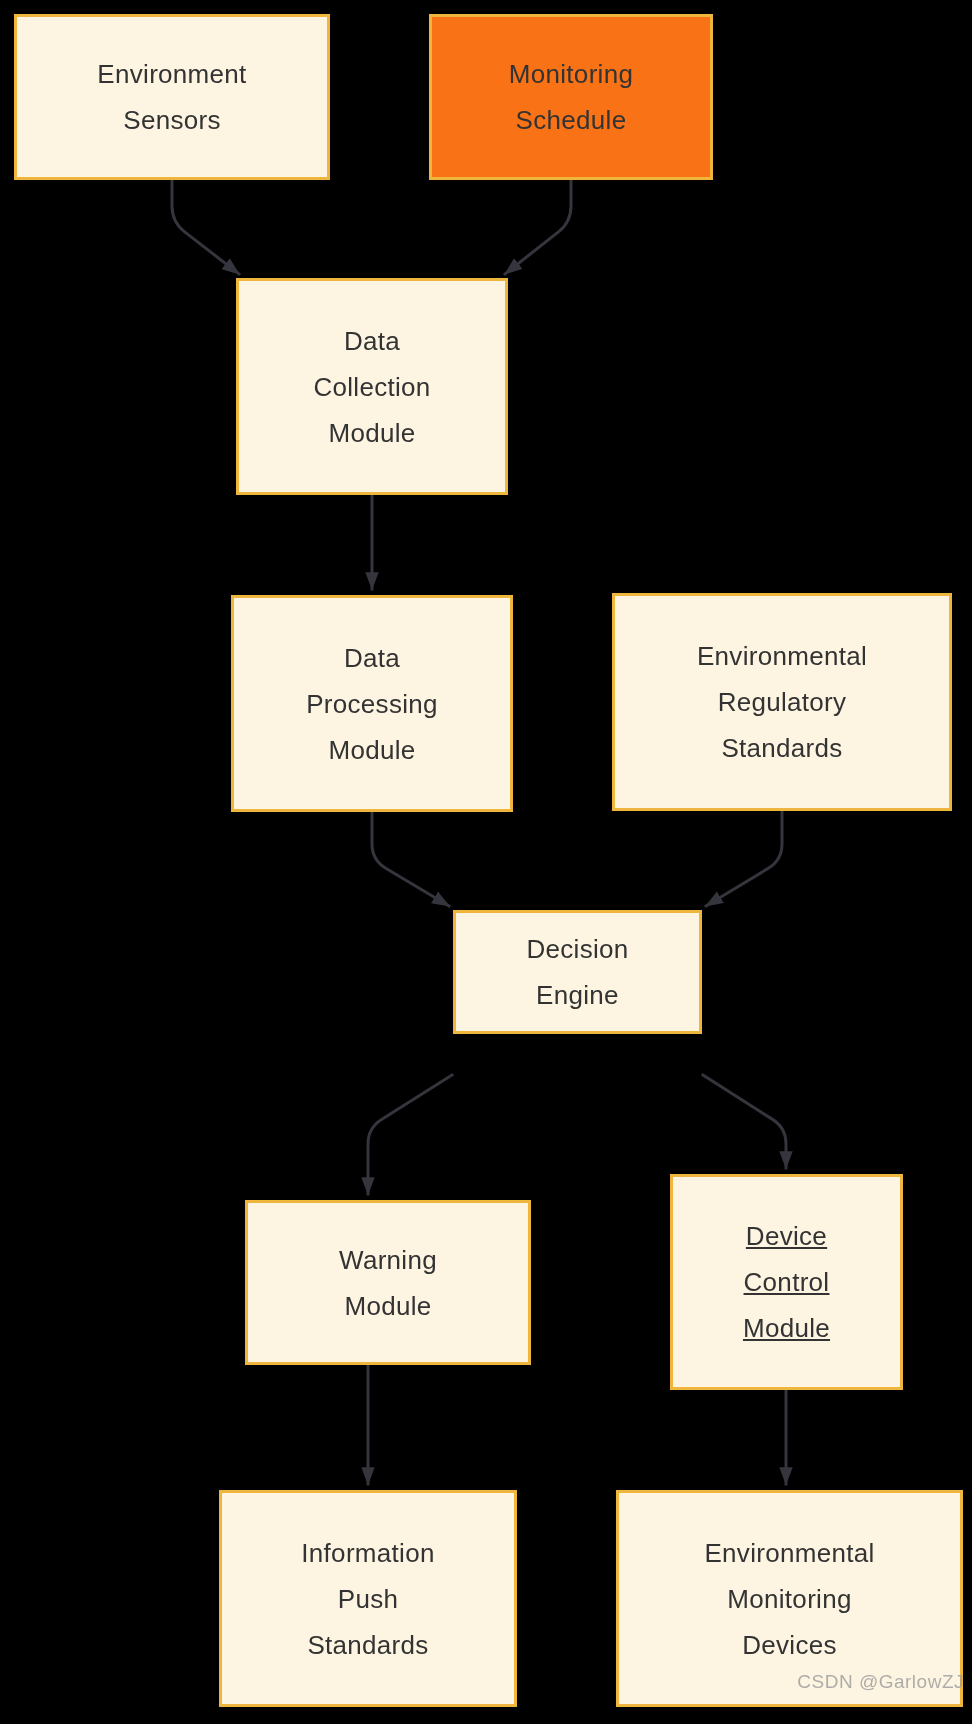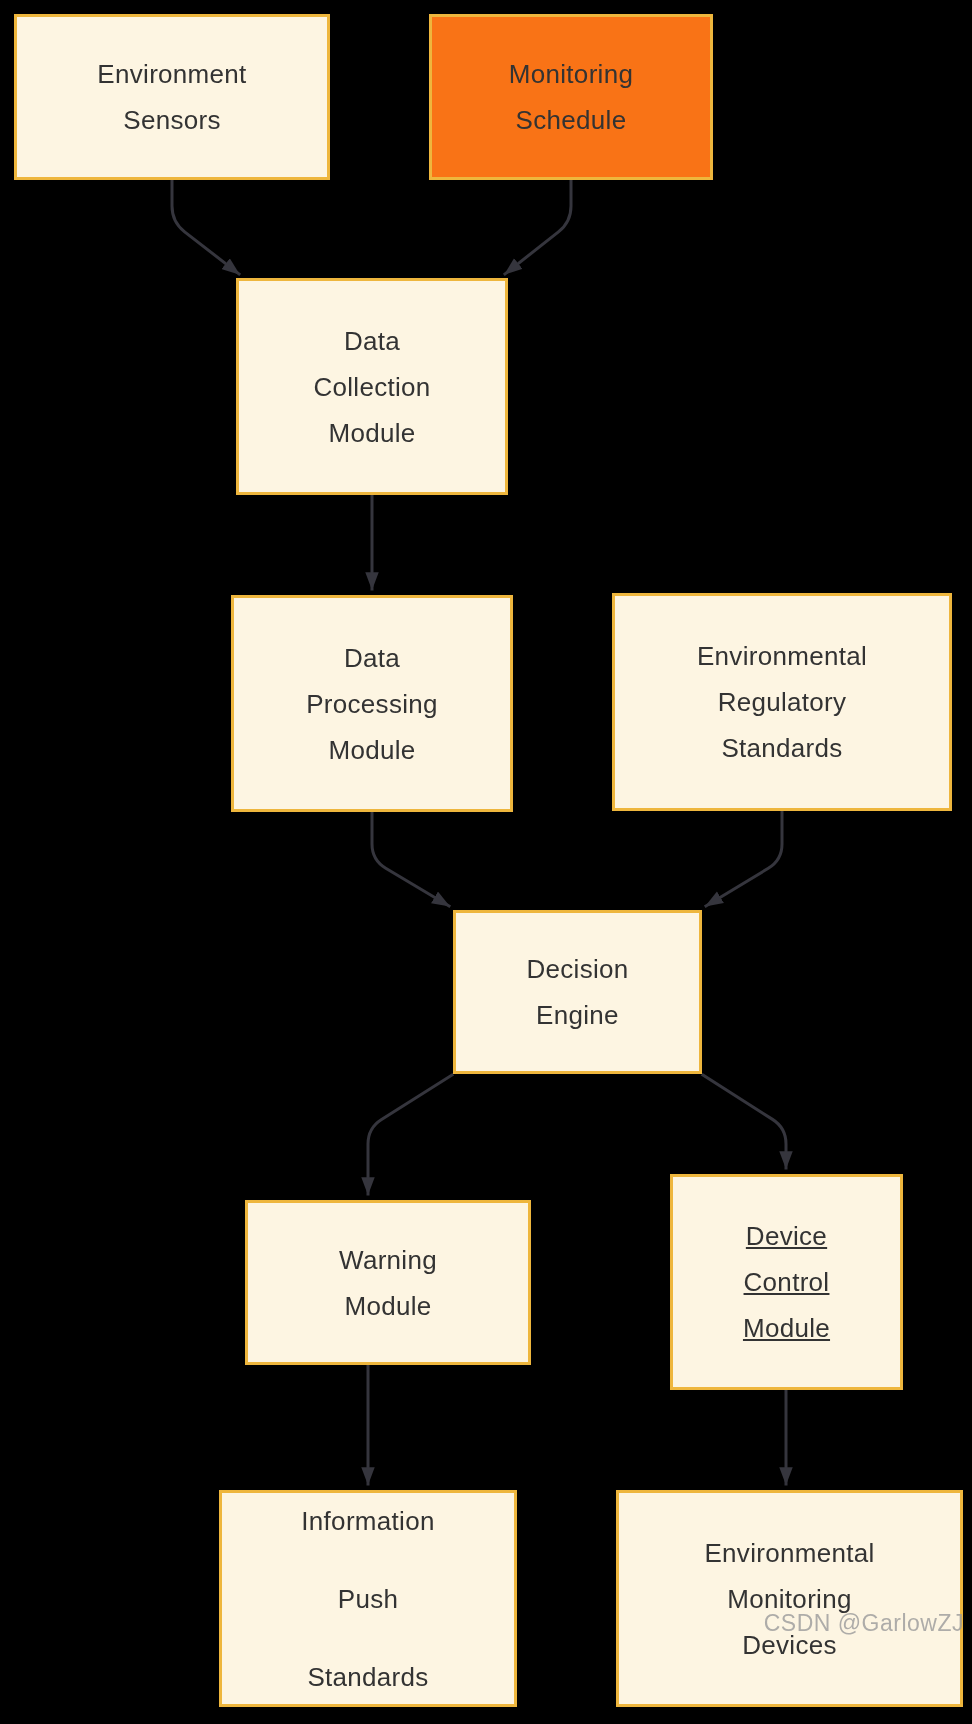--- a/index.html
+++ b/index.html
@@ -21,23 +21,23 @@
     justify-content:center;
     text-align:center;
     font-size:26px;
     line-height:46px;
     letter-spacing:.3px;
     font-weight:400;
   }
   .node-line{white-space:nowrap;}
   .watermark{
     position:absolute;
-    top:1610px;
+    top:1671px;
     right:8px;
-    font-size:23px;
+    font-size:19px;
     letter-spacing:.5px;
     opacity:.8;
     font-family:"Liberation Sans","DejaVu Sans",sans-serif;
   }
 </style>
 </head>
 <body>
 
 <div id="stage" style="background: rgb(0, 0, 0);">
   <svg id="edges" viewBox="0 0 972 1724" xmlns="http://www.w3.org/2000/svg">
@@ -75,34 +75,34 @@
       <div class="node" style="left: 231px; top: 595px; width: 282px; height: 217px; background: rgb(253, 245, 226); border-color: rgb(238, 182, 61); color: rgb(51, 51, 51);">
         <div class="node-line">Data</div>
         <div class="node-line">Processing</div>
         <div class="node-line">Module</div>
       </div>
       <div class="node" style="left: 612px; top: 593px; width: 340px; height: 218px; background: rgb(253, 245, 226); border-color: rgb(238, 182, 61); color: rgb(51, 51, 51);">
         <div class="node-line">Environmental</div>
         <div class="node-line">Regulatory</div>
         <div class="node-line">Standards</div>
       </div>
-      <div class="node" style="left: 453px; top: 910px; width: 249px; height: 164px; background: rgb(253, 245, 226); border-color: rgb(238, 182, 61); color: rgb(51, 51, 51);">
+      <div class="node" style="left: 453px; top: 910px; width: 249px; height: 124px; background: rgb(253, 245, 226); border-color: rgb(238, 182, 61); color: rgb(51, 51, 51);">
         <div class="node-line">Decision</div>
         <div class="node-line">Engine</div>
       </div>
       <div class="node" style="left: 245px; top: 1200px; width: 286px; height: 165px; background: rgb(253, 245, 226); border-color: rgb(238, 182, 61); color: rgb(51, 51, 51);">
         <div class="node-line">Warning</div>
         <div class="node-line">Module</div>
       </div>
       <div class="node" style="left: 670px; top: 1174px; width: 233px; height: 216px; background: rgb(253, 245, 226); border-color: rgb(238, 182, 61); color: rgb(51, 51, 51); text-decoration: underline;">
         <div class="node-line">Device</div>
         <div class="node-line">Control</div>
         <div class="node-line">Module</div>
       </div>
-      <div class="node" style="left: 219px; top: 1490px; width: 298px; height: 217px; background: rgb(253, 245, 226); border-color: rgb(238, 182, 61); color: rgb(51, 51, 51); gap: 32px;">
+      <div class="node" style="left: 219px; top: 1490px; width: 298px; height: 217px; background: rgb(253, 245, 226); border-color: rgb(238, 182, 61); color: rgb(51, 51, 51);">
         <div class="node-line">Information</div>
         <div class="node-line">Push</div>
         <div class="node-line">Standards</div>
       </div>
       <div class="node" style="left: 616px; top: 1490px; width: 347px; height: 217px; background: rgb(253, 245, 226); border-color: rgb(238, 182, 61); color: rgb(51, 51, 51);">
         <div class="node-line">Environmental</div>
         <div class="node-line">Monitoring</div>
         <div class="node-line">Devices</div>
       </div>
     </div>

